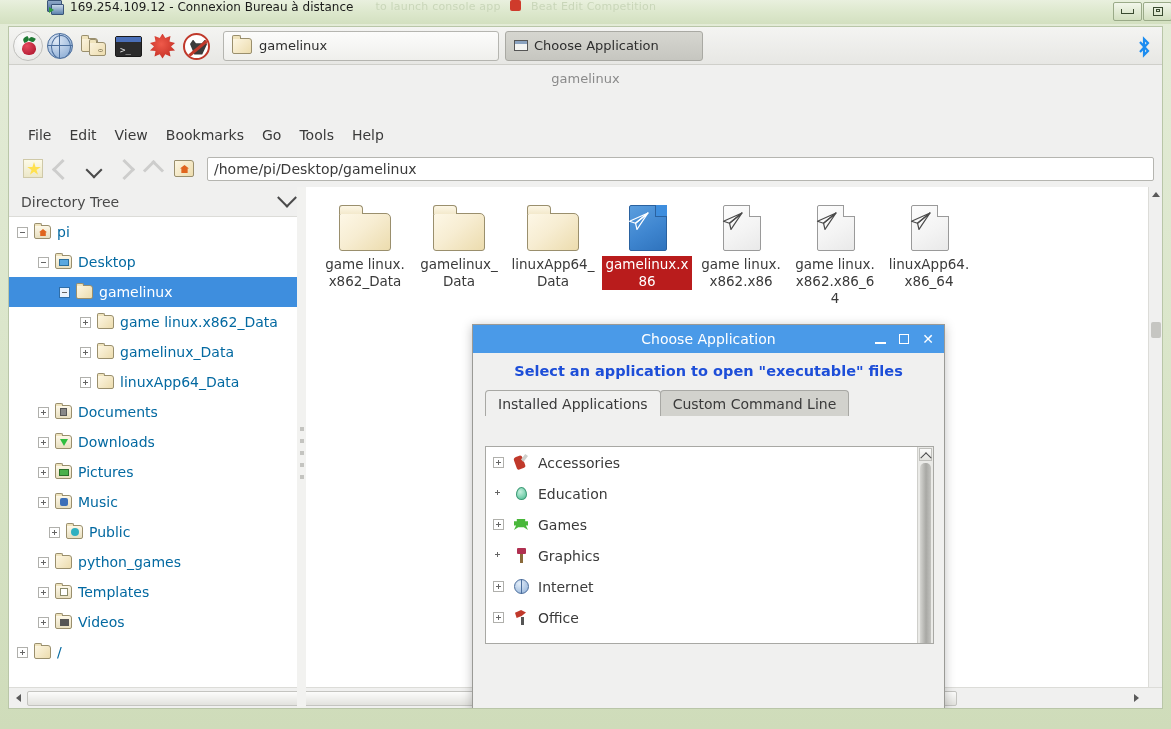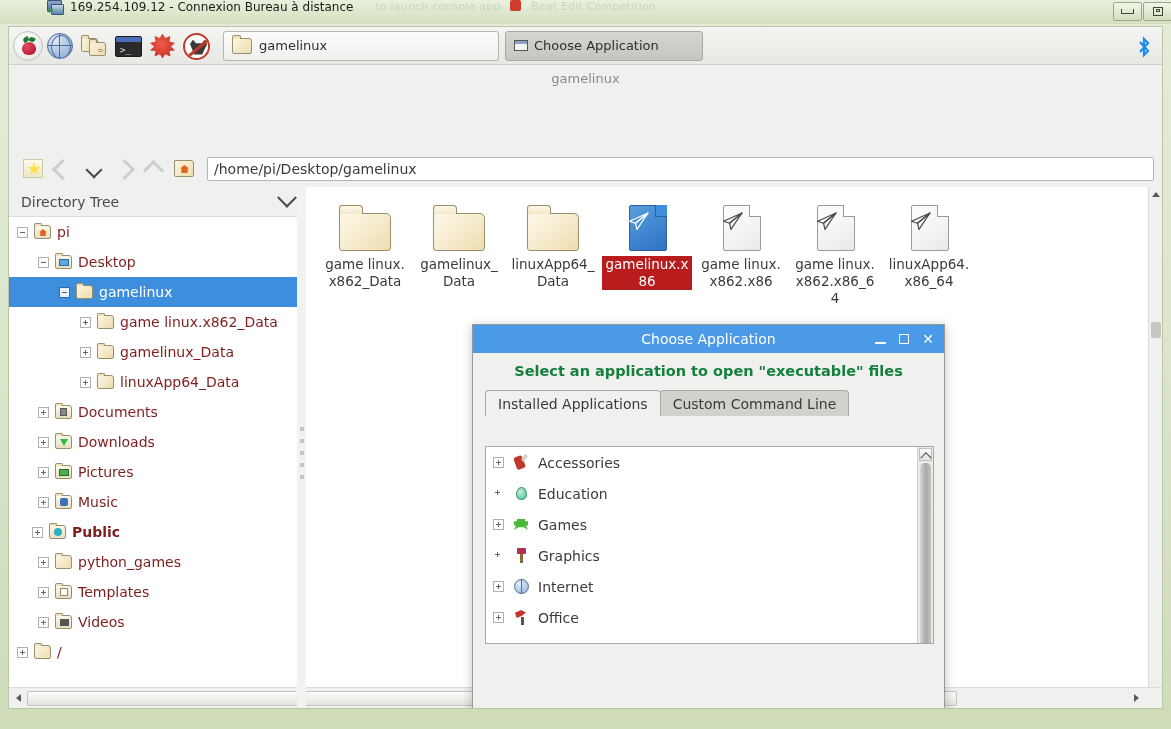--- a/index.html
+++ b/index.html
@@ -254,21 +254,21 @@
   }
   #sidebar-header{
     height:30px;background:#f0f0ef;border-bottom:1px solid #dcdcd8;
     display:flex;align-items:center;justify-content:space-between;
     padding:0 10px 0 12px;box-sizing:border-box;
   }
   #sidebar-header span{font-size:14px;color:#4a4a4a;}
   .hdr-chev{width:12px;height:12px;border-right:2px solid #4a4a4a;border-bottom:2px solid #4a4a4a;
     transform:rotate(45deg) translate(-3px,-3px);cursor:pointer;}
   .tree-row{
-    height:30px;display:flex;align-items:center;font-size:14px;color:#7f1d1d;
+    height:30px;display:flex;align-items:center;font-size:14px;color:#0369a1;
     cursor:pointer;white-space:nowrap;box-sizing:border-box;
   }
   .tree-row.sel{background:#3e8ede;color:#fff;}
   .expander{
     width:11px;height:11px;border:1px solid #b0b0ac;background:#fff;box-sizing:border-box;
     flex:0 0 auto;position:relative;margin-right:6px;
   }
   .expander:before{content:"";position:absolute;left:2px;top:4px;width:5px;height:1px;background:#666;}
   .expander.plus:after{content:"";position:absolute;left:4px;top:2px;width:1px;height:5px;background:#666;}
   .tree-row.sel .expander{background:#eaf3fd;border-color:#2f6ea8;}
@@ -399,21 +399,21 @@
     height:28px;background:#4a9ae8;display:flex;align-items:center;
     justify-content:center;position:relative;box-sizing:border-box;
   }
   #dlg-title{font-size:14px;color:#fff;}
   #dlg-btns{position:absolute;right:10px;top:0;height:28px;display:flex;align-items:center;gap:13px;}
   .dlgbtn{color:#fff;font-size:14px;line-height:14px;cursor:pointer;display:flex;align-items:center;}
   .dlgbtn .mn{width:11px;height:2px;background:#fff;margin-top:7px;}
   .dlgbtn .mx{width:10px;height:10px;border:1.6px solid #fff;box-sizing:border-box;}
   #dlg-prompt{
     height:36px;display:flex;align-items:center;justify-content:center;
-    font-size:14.5px;font-weight:bold;color:#15803d;
+    font-size:14.5px;font-weight:bold;color:#1d4ed8;
   }
   #dlg-tabs{
     display:flex;align-items:flex-end;padding-left:12px;height:27px;box-sizing:border-box;
     position:relative;
   }
   .dtab{
     height:26px;padding:0 12px;display:flex;align-items:center;font-size:14px;
     border:1px solid #a8a8a4;border-bottom:none;border-radius:4px 4px 0 0;
     box-sizing:border-box;cursor:pointer;text-align:right;
   }
@@ -567,20 +567,29 @@
         <svg width="16" height="22" viewBox="0 0 16 22">
           <path d="M4 6 L12 15 L8 19 L8 3 L12 7 L4 16" fill="none" stroke="#1b8cf0" stroke-width="2.2" stroke-linejoin="miter" stroke-linecap="butt"></path>
         </svg>
       </div>
     </div>
 
     <div id="win-title-strip">
       <span id="win-title-text">gamelinux</span>
     </div>
 
+    <div id="menubar">
+      <div class="menu-item">File</div>
+      <div class="menu-item">Edit</div>
+      <div class="menu-item">View</div>
+      <div class="menu-item">Bookmarks</div>
+      <div class="menu-item">Go</div>
+      <div class="menu-item">Tools</div>
+      <div class="menu-item">Help</div>
+    </div>
 
     <div id="pathbar">
       <div class="tbtn">
           <span class="star-ico"></span>
         </div>
       <div class="tbtn dis">
           <span class="chev-left"></span>
         </div>
       <div class="tbtn">
           <span class="chev-dn"></span>
@@ -648,21 +657,21 @@
             <div class="tree-row" style="padding-left: 29px;">
               <span class="expander plus"></span>
               <span class="fico special pics"></span>
               <span>Pictures</span>
             </div>
             <div class="tree-row" style="padding-left: 29px;">
               <span class="expander plus"></span>
               <span class="fico special music"></span>
               <span>Music</span>
             </div>
-            <div class="tree-row" style="padding-left: 23px; font-weight: bold;">
+            <div class="tree-row" style="padding-left: 40px;">
               <span class="expander plus"></span>
               <span class="fico special public"></span>
               <span>Public</span>
             </div>
             <div class="tree-row" style="padding-left: 29px;">
               <span class="expander plus"></span>
               <span class="fico"></span>
               <span>python_games</span>
             </div>
             <div class="tree-row" style="padding-left: 29px;">

